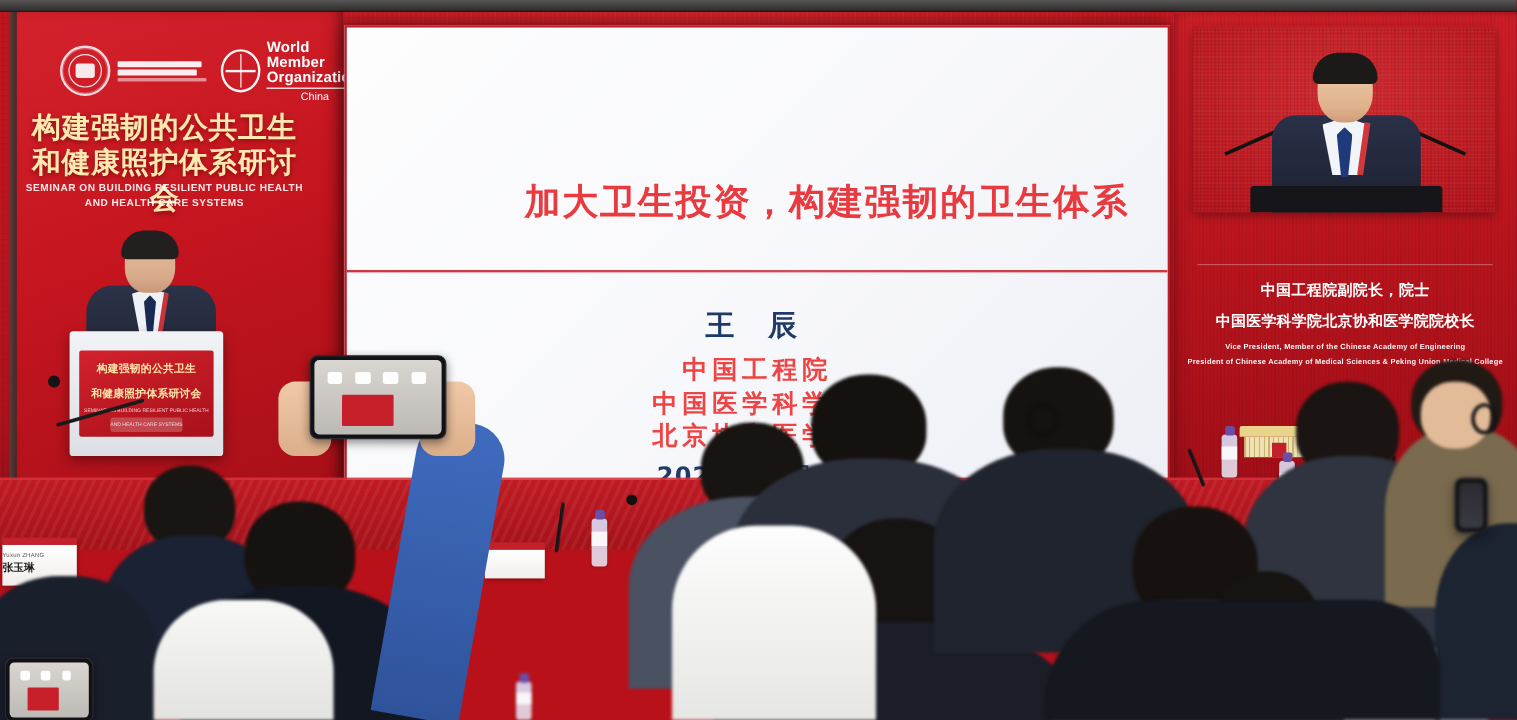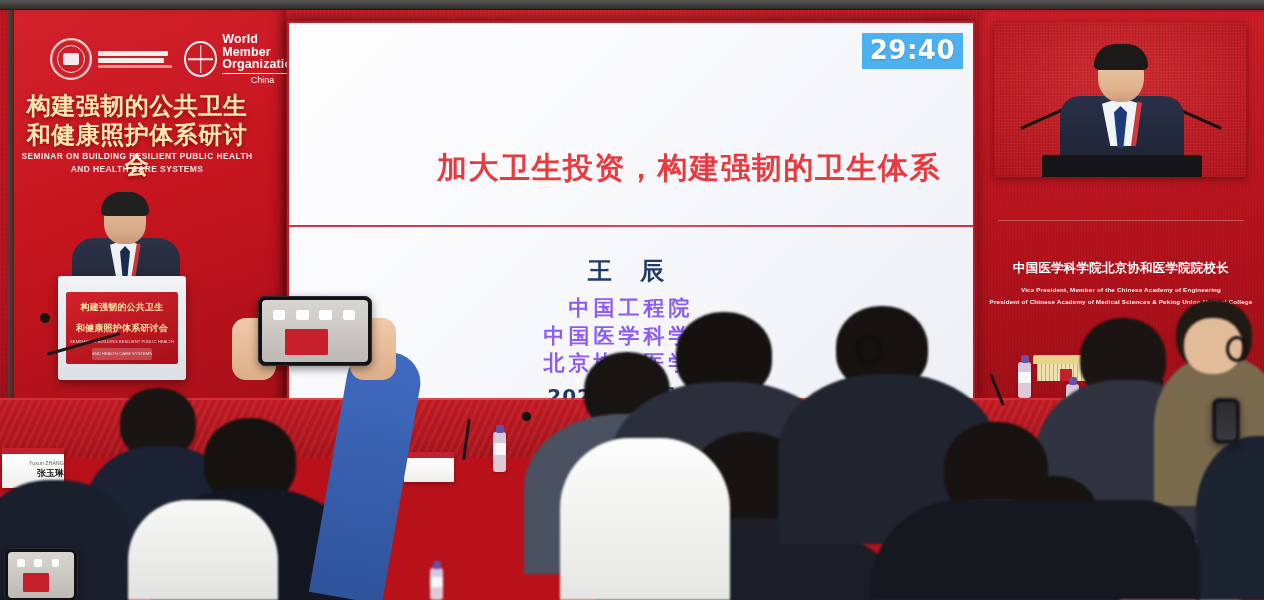--- a/index.html
+++ b/index.html
@@ -90,21 +90,21 @@
   .screen-glow{position:absolute;inset:0;background:linear-gradient(135deg,rgba(255,255,255,.6),rgba(236,238,246,.25) 55%,rgba(224,227,238,.5));}
   .screen-divider{position:absolute;left:0;top:202px;width:684px;height:2px;
       background:linear-gradient(90deg,#c6202b,#ca3a44 55%,#c6202b);opacity:.9;}
   .slide-title{position:absolute;left:0;top:125px;width:800px;text-align:center;
       font-family:"DejaVu Sans","Liberation Sans",sans-serif;font-weight:bold;font-size:30px;color:#e83a3f;
       letter-spacing:1.5px;text-shadow:0 1px 0 rgba(255,255,255,.8);}
   .slide-name{position:absolute;left:0;top:232px;width:684px;text-align:center;
       font-family:"DejaVu Sans","Liberation Sans",sans-serif;font-weight:bold;font-size:24px;color:#1f3a66;
       letter-spacing:10px;}
   .slide-affil{position:absolute;left:0;top:272px;width:684px;text-align:center;
-      font-family:"DejaVu Sans","Liberation Sans",sans-serif;font-weight:bold;font-size:21px;color:#8b5cf6;
+      font-family:"DejaVu Sans","Liberation Sans",sans-serif;font-weight:bold;font-size:21px;color:#ef4444;
       line-height:1.32;letter-spacing:4px;}
   .slide-date{position:absolute;left:0;top:360px;width:684px;text-align:center;
       font-family:"DejaVu Sans","Liberation Sans",sans-serif;font-weight:bold;font-size:20px;color:#1f3a66;
       letter-spacing:1px;}
 
   .timer{position:absolute;right:10px;top:10px;background:#4db1ef;color:#fff;font-weight:bold;
       font-size:26px;line-height:1;padding:4px 8px 6px;letter-spacing:.5px;
       font-family:"DejaVu Sans","Liberation Sans",sans-serif;text-shadow:0 1px 2px rgba(0,0,0,.18);}
 
   
@@ -149,21 +149,21 @@
   .band-top{position:absolute;left:0;top:398px;width:1264px;height:5px;background:#d8323b;opacity:.9;}
 
   
   .person{position:absolute;}
   .head{position:absolute;border-radius:48% 48% 42% 42%;background:#1e1b1a;}
   .shoulders{position:absolute;border-radius:46% 46% 0 0;}
 
   
   .namecard{position:absolute;background:linear-gradient(180deg,#ffffff 0%,#f0eeec 100%);
       border-top:6px solid #c2202a;box-shadow:0 2px 4px rgba(0,0,0,.3);
-      font-size:6px;color:#2a2a2a;text-align:right;overflow:hidden;filter:blur(.4px);}
+      font-size:6px;color:#2a2a2a;text-align:left;overflow:hidden;filter:blur(.4px);}
   .namecard .nc-en{font-size:5px;color:#555;margin-top:6px;letter-spacing:.2px;}
   .namecard .nc-cn{font-size:9px;font-weight:bold;color:#1b1b1b;margin-top:1px;}
 
   
   .bottle{position:absolute;width:13px;border-radius:3px;
       background:linear-gradient(180deg,rgba(214,210,235,.95),rgba(236,234,245,.85));box-shadow:0 1px 3px rgba(0,0,0,.2);}
   .bottle .cap{position:absolute;left:2.5px;top:-7px;width:8px;height:8px;border-radius:2px;background:#6b4ea8;}
   .bottle .lbl{position:absolute;left:0;top:28%;width:100%;height:30%;background:rgba(255,255,255,.85);}
 
   
@@ -253,21 +253,20 @@
     <div class="plogo"></div>
   </div>
   <div class="podium-mic"></div>
   <div class="podium-mic-head"></div>
 
   <div class="screen-shadow"></div>
   <div class="screen">
     <div class="screen-glow"></div>
     <div class="screen-divider"></div>
 
-    <div class="timer">29:40</div>
 
     <div class="slide-title">加大卫生投资，构建强韧的卫生体系</div>
     <div class="slide-name">王 辰</div>
     <div class="slide-affil">
       <div>中国工程院</div>
       <div>中国医学科学院</div>
       <div>北京协和医学院</div>
     </div>
     <div class="slide-date">2023年12月7日</div>
   </div>
@@ -282,20 +281,21 @@
       <div class="vp-body"></div>
       <div class="vp-shirt"></div>
       <div class="vp-tie"></div>
       <div class="vp-lan"></div>
       <div class="vp-head"></div>
       <div class="vp-hair"></div>
       <div class="vp-desk"></div>
     </div>
 
     <div class="rp-rule"></div>
+    <div class="rp-t1">中国工程院副院长，院士</div>
     <div class="rp-t2">中国医学科学院北京协和医学院院校长</div>
     <div class="rp-e1">Vice President, Member of the Chinese Academy of Engineering</div>
     <div class="rp-e2">President of Chinese Academy of Medical Sciences &amp; Peking Union Medical College</div>
   </div>
 
   <div class="band-top"></div>
   <div class="table-band">
     <div class="table-band-tex"></div>
   </div>
 

